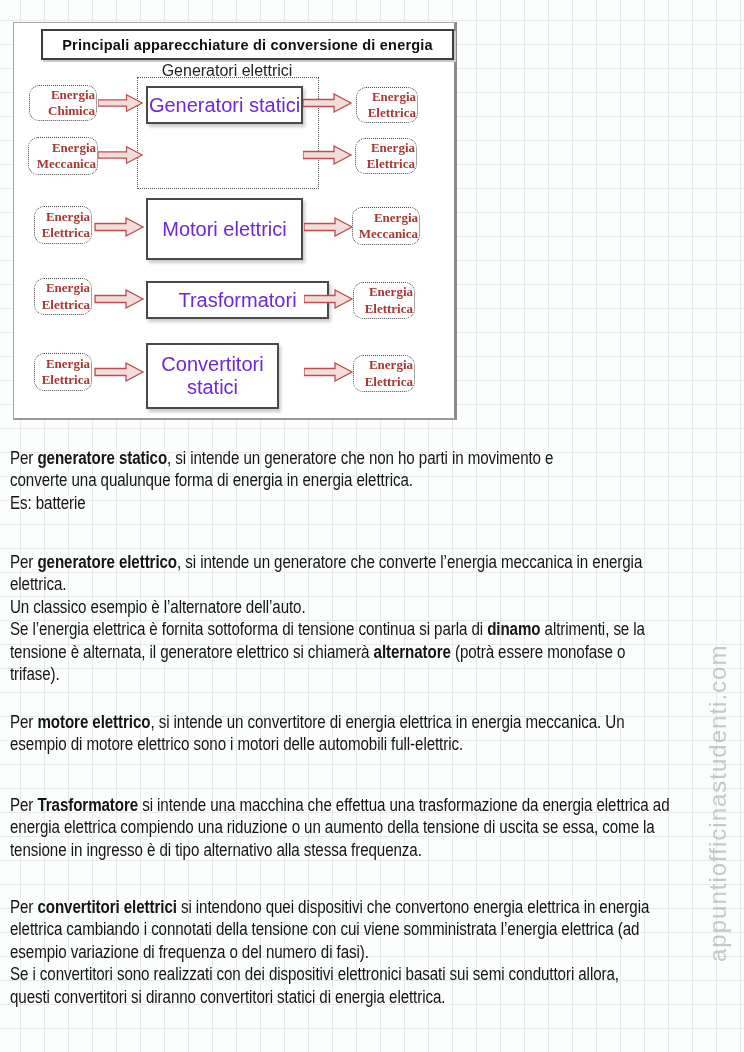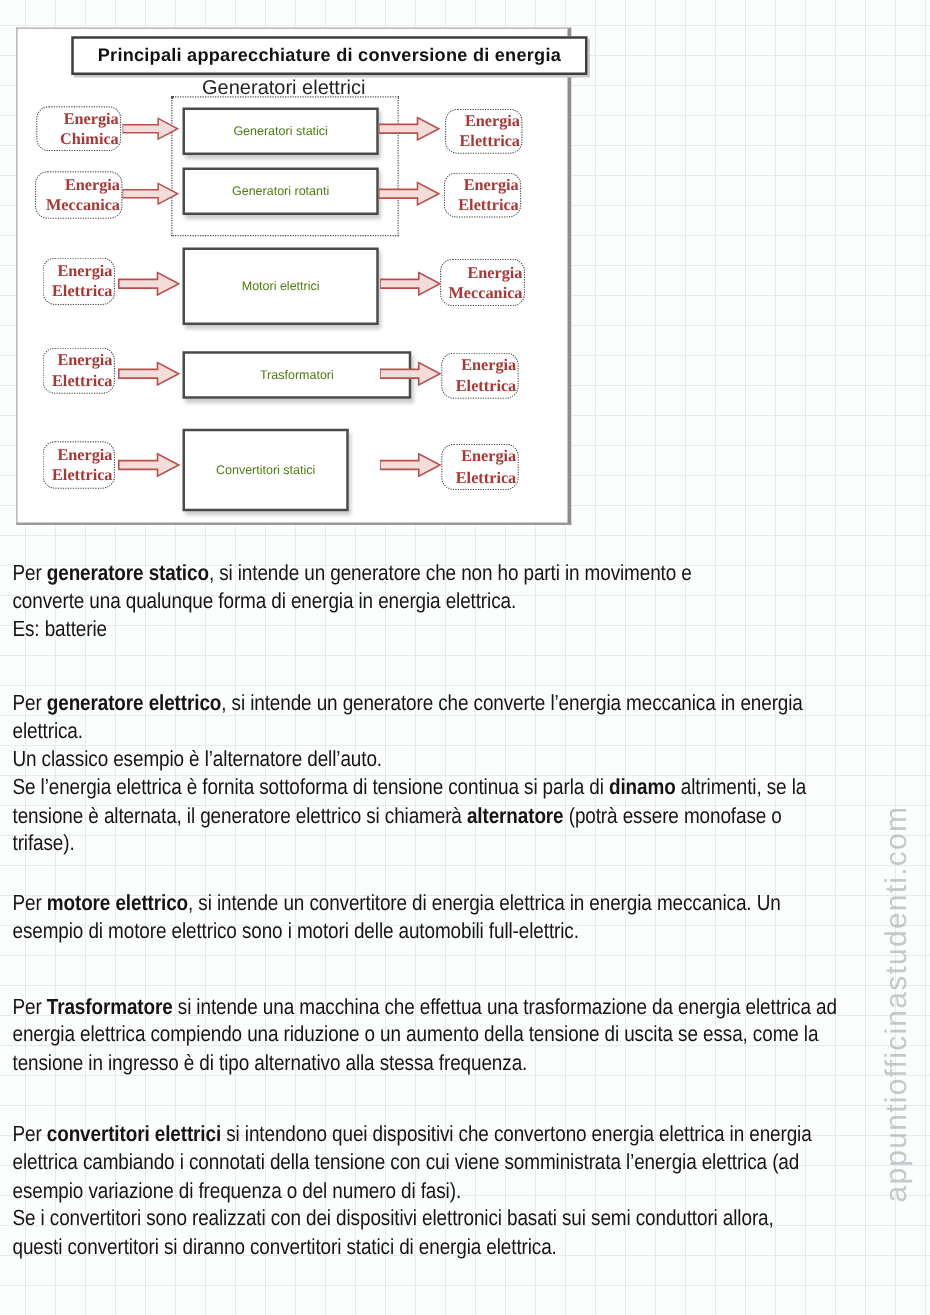--- a/index.html
+++ b/index.html
@@ -17,41 +17,41 @@
   
   .panel{
     position:absolute;left:13px;top:22px;width:440px;height:395px;
     background:#ffffff;
     border:1px solid #a9a9a9;border-right:3px solid #8c8c8c;border-bottom:2px solid #999999;
   }
   .title-box{
     position:absolute;left:27px;top:6px;width:409px;height:27px;
     border:2px solid #3d3d3d;background:#fff;box-shadow:2px 2px 0 #c9c9c9;
     display:flex;align-items:center;justify-content:center;
-    font-weight:bold;font-size:14.5px;color:#111;letter-spacing:.2px;margin-left:16px;
+    font-weight:bold;font-size:14.5px;color:#111;letter-spacing:.2px;
   }
   .group-box{
     position:absolute;left:123px;top:54px;width:180px;height:110px;
     border:1.5px dotted #555;
   }
   .group-label{
     position:absolute;left:123px;top:39px;width:180px;text-align:center;
     font-size:16px;color:#222;
   }
   .ebox{
     position:absolute;border:1.6px dotted #4a4a4a;border-radius:10px;background:#fff;
     display:flex;align-items:center;justify-content:center;text-align:right;
     font-family:"Liberation Serif",serif;font-weight:bold;font-size:13px;
     color:#a93835;line-height:1.25;padding:1px;box-sizing:border-box;
   }
   .pbox{
     position:absolute;border:2px solid #4a4a4a;background:#fff;
     box-shadow:2px 3px 3px #cccccc;
     display:flex;align-items:center;justify-content:center;text-align:center;
-    font-size:10px;color:#4d7c0f;box-sizing:border-box;
+    font-size:20px;color:#6d28d9;box-sizing:border-box;
   }
   .arrow{position:absolute;width:50px;height:20px;}
   .arrow svg{display:block;width:100%;height:100%;}
 
   
   .para{
     position:absolute;left:10px;color:#141414;
     font-size:17.5px;line-height:22.4px;letter-spacing:-0.1px;
     transform:scaleX(0.865);transform-origin:0 0;
   }
@@ -89,21 +89,20 @@
       </svg>
   </div>
   <div class="ebox" style="left:342px;top:64px;width:62px;height:36px">Energia Elettrica</div>
 
   <div class="ebox" style="left:14px;top:114px;width:70px;height:38px">Energia Meccanica</div>
   <div class="arrow" style="left:84px;top:122px;width:46px">
     <svg viewBox="0 0 50 20">
         <polygon points="0,6.5 31,6.5 31,1 48,10 31,19 31,13.5 0,13.5" fill="#f3dcda" stroke="#b8504e" stroke-width="1.3"></polygon>
       </svg>
   </div>
-  <div class="pbox" style="left:132px;top:111px;width:157px;height:38px">Generatori rotanti</div>
   <div class="arrow" style="left:289px;top:122px">
     <svg viewBox="0 0 50 20">
         <polygon points="0,6.5 31,6.5 31,1 48,10 31,19 31,13.5 0,13.5" fill="#f3dcda" stroke="#b8504e" stroke-width="1.3"></polygon>
       </svg>
   </div>
   <div class="ebox" style="left:341px;top:115px;width:62px;height:36px">Energia Elettrica</div>
 
   <div class="ebox" style="left:20px;top:183px;width:58px;height:38px">Energia Elettrica</div>
   <div class="arrow" style="left:80px;top:194px;width:52px">
     <svg viewBox="0 0 50 20">

